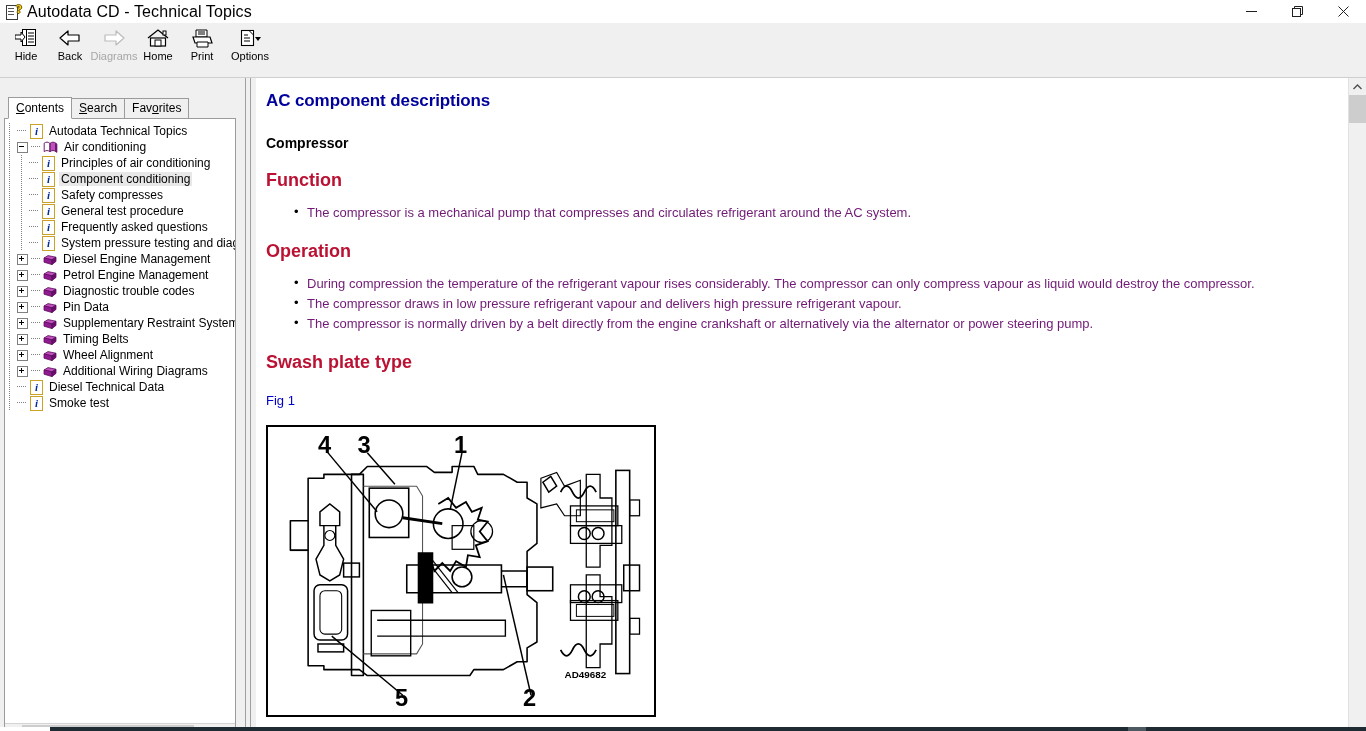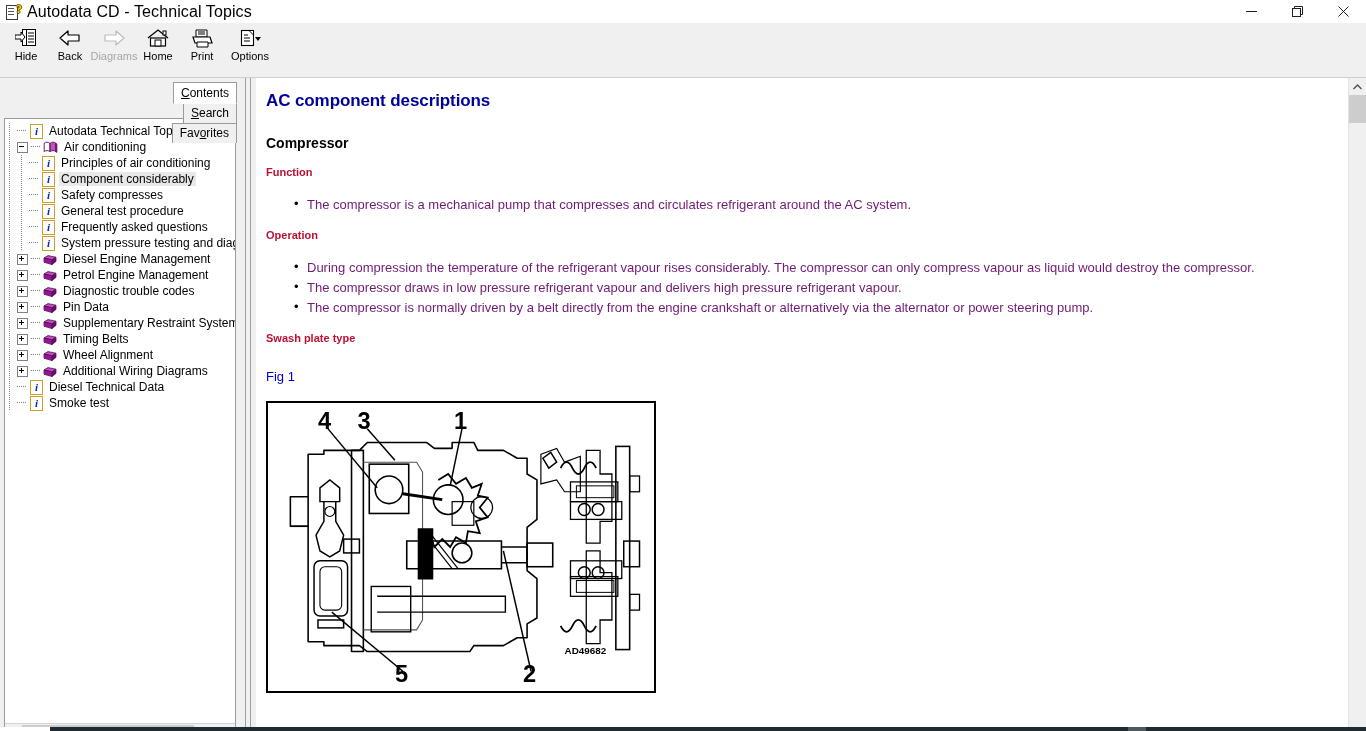--- a/index.html
+++ b/index.html
@@ -114,21 +114,20 @@
     flex-direction: column;
     position: relative;
   }
   .tabs {
     display: flex;
     height: 36px;
     align-items: flex-end;
     padding-left: 4px;
     position: relative;
     z-index: 3;
-    flex-direction: column;
   }
   .tab {
     font-size: 12px;
     padding: 2px 7px 2px 7px;
     border: 1px solid #9b9b9b;
     border-bottom: none;
     background: #f0f0f0;
     color: #000;
     line-height: 15px;
     margin-right: -1px;
@@ -288,24 +287,24 @@
     letter-spacing: -0.1px;
   }
   h2.doc-sub {
     font-size: 14px;
     color: #000000;
     font-weight: bold;
     margin: 22px 0 0 0;
     line-height: 18px;
   }
   h3.doc-sec {
-    font-size: 11px;
+    font-size: 18px;
     color: #bb1133;
     font-weight: bold;
-    margin: 12px 0 0 0;
+    margin: 20px 0 0 0;
     line-height: 17px;
   }
   ul.doc-list {
     margin: 14px 0 0 0;
     padding-left: 41px;
     list-style: none;
   }
   ul.doc-list li {
     font-size: 13px;
     color: #701a75;
@@ -518,21 +517,21 @@
             <span class="vline"></span>
             <span class="dotline"></span>
             <span class="ic ic-info"></span>
             <span class="tree-label">Principles of air conditioning</span>
           </div>
           <div class="tree-row selected">
             <span class="vline"></span>
             <span class="vline"></span>
             <span class="dotline"></span>
             <span class="ic ic-info"></span>
-            <span class="tree-label">Component considerably</span>
+            <span class="tree-label">Component conditioning</span>
           </div>
           <div class="tree-row">
             <span class="vline"></span>
             <span class="vline"></span>
             <span class="dotline"></span>
             <span class="ic ic-info"></span>
             <span class="tree-label">Safety compresses</span>
           </div>
           <div class="tree-row">
             <span class="vline"></span>

